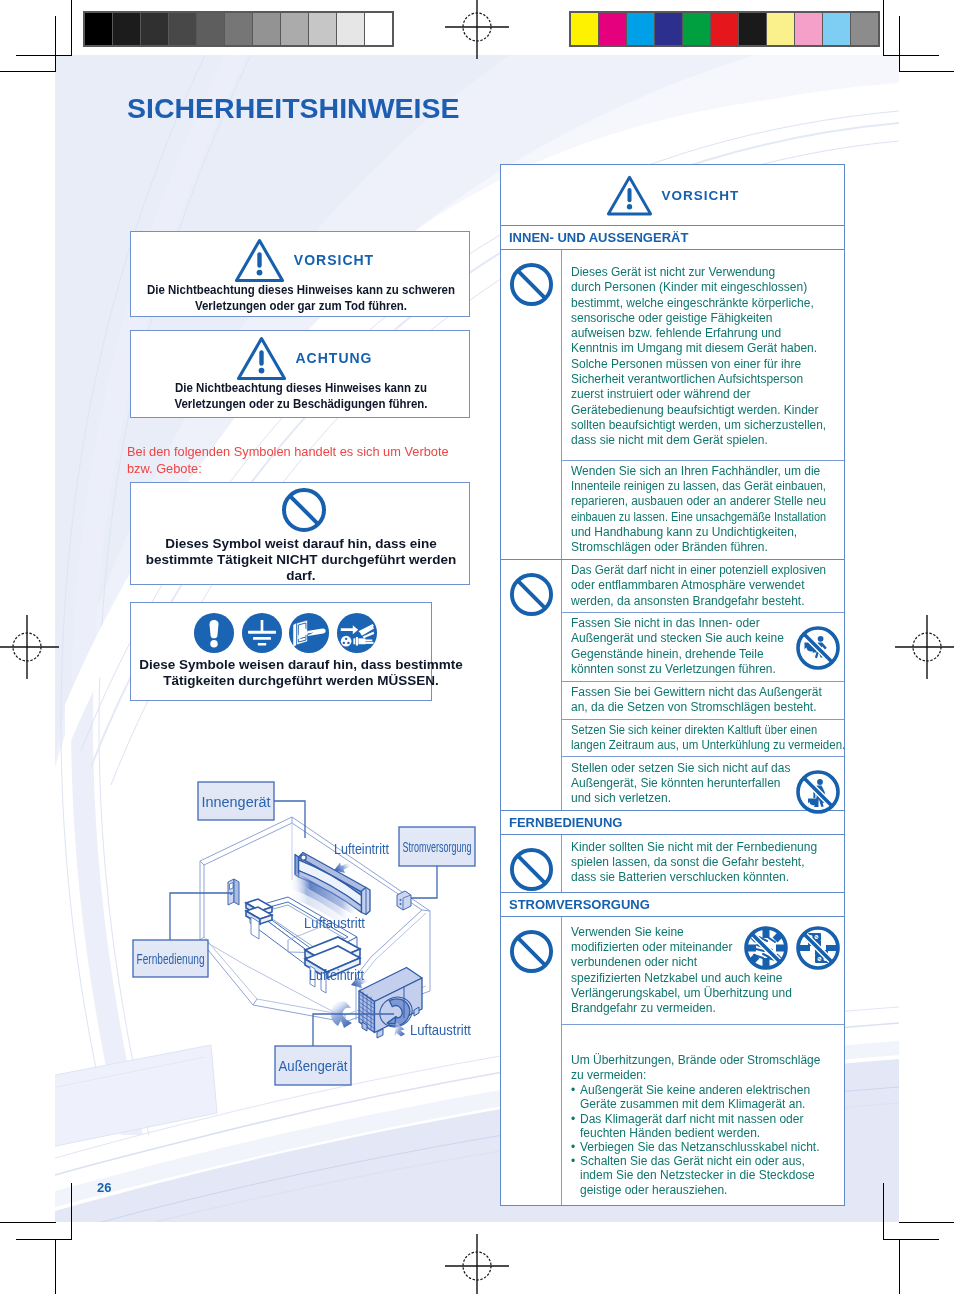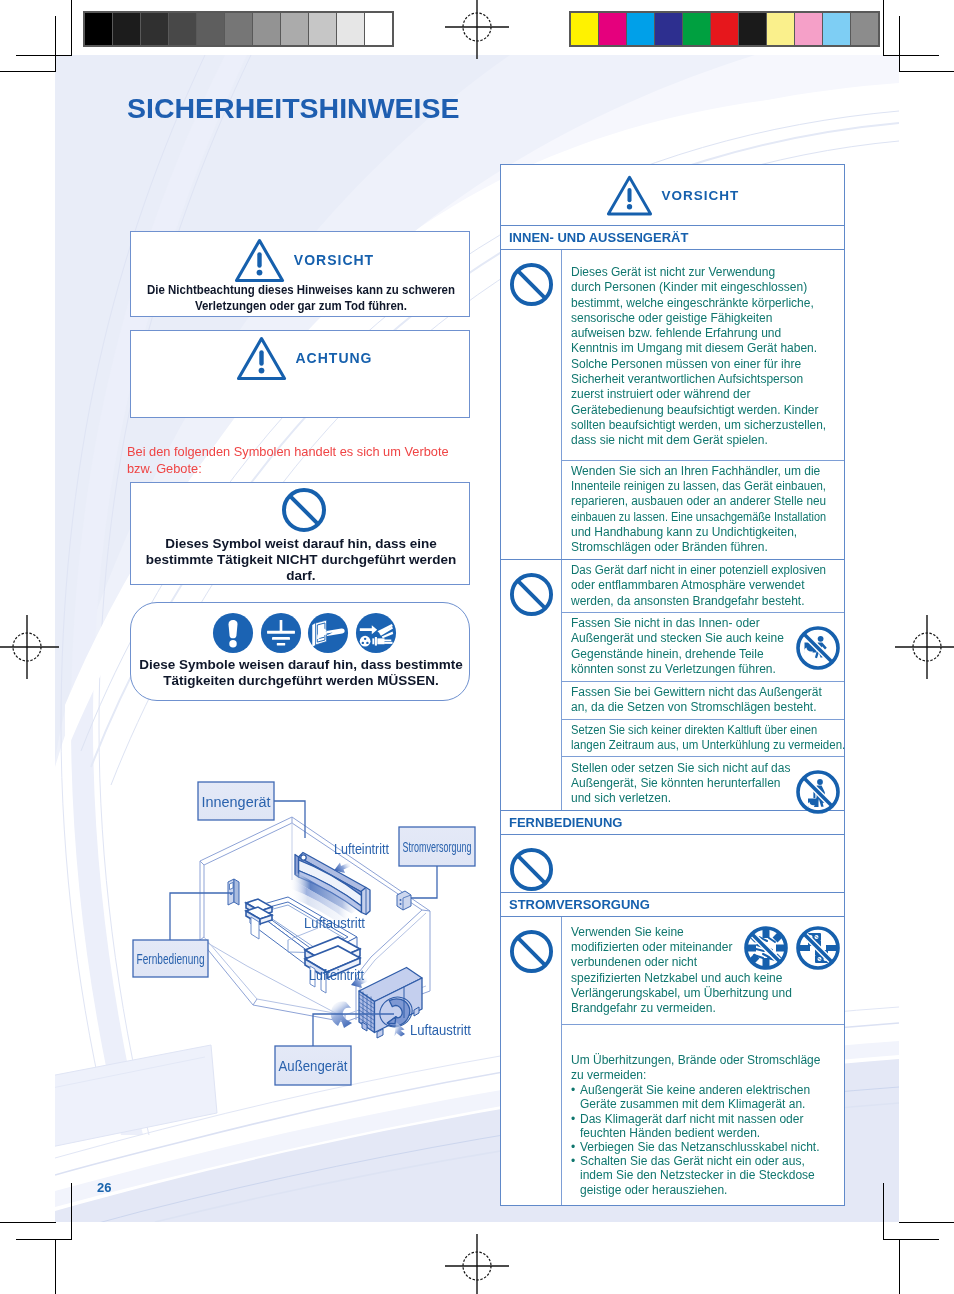--- a/index.html
+++ b/index.html
@@ -208,35 +208,38 @@
 
   <div class="box" style="left:130px;top:317px;width:340px;height:88px;margin-top:13px;">
     <div class="bxhd" style="margin-top:4px;">
       <svg width="51" height="46" viewBox="0 0 51 46">
         <path d="M25.5 3.6 L48.5 43.5 H2.5 Z" fill="none" stroke="#1660ad" stroke-width="3.1" stroke-linejoin="round"></path>
         <path d="M25.5 17.5 v11" stroke="#1660ad" stroke-width="4.4" stroke-linecap="round"></path>
         <circle cx="25.5" cy="35.6" r="2.9" fill="#1660ad"></circle>
       </svg>
       <span class="lbl">ACHTUNG</span>
     </div>
+    <div class="bxtxt" style="margin-top:-1px;">
+        <span class="cond" style="width:370px;margin-left:-15px;display:block">Die Nichtbeachtung dieses Hinweises kann zu Verletzungen oder zu Beschädigungen führen.</span>
+      </div>
   </div>
 
   <div class="intro2">Bei den folgenden Symbolen handelt es sich um Verbote bzw. Gebote:</div>
 
   <div class="box" style="left:130px;top:482px;width:340px;height:103px;">
     <div class="bxhd" style="margin-top:4px;">
       <svg width="46" height="46" viewBox="0 0 46 46" style="margin-left:0">
         <circle cx="23" cy="23" r="20" fill="none" stroke="#1660ad" stroke-width="4"></circle>
         <line x1="8.9" y1="8.9" x2="37.1" y2="37.1" stroke="#1660ad" stroke-width="4"></line>
       </svg>
     </div>
     <div class="bxtxt" style="margin-top:3px;width:318px;margin-left:11px;">Dieses Symbol weist darauf hin, dass eine bestimmte Tätigkeit NICHT durchgeführt werden darf.</div>
   </div>
 
-  <div class="box" style="left:130px;top:602px;width:340px;height:99px;border-radius:27px;">
+  <div class="box" style="left:130px;top:602px;width:302px;height:99px;">
     <div class="bxhd" style="margin-top:9px;gap:5.5px;padding-left:9px;">
       <svg width="42" height="42" viewBox="0 0 44 44">
         <circle cx="22" cy="22" r="21" fill="#1b63b3"></circle>
         <path d="M22 8.5 c2.9 0 4.9 1.9 4.7 4.6 l-1.1 11.4 c-0.2 1.9 -1.6 3.1 -3.6 3.1
                  s-3.4 -1.2 -3.6 -3.1 l-1.1 -11.4 C17.1 10.4 19.1 8.5 22 8.5 Z" fill="#fff"></path>
         <circle cx="22" cy="33.2" r="3.9" fill="#fff"></circle>
       </svg>
       <svg width="42" height="42" viewBox="0 0 44 44">
         <circle cx="22" cy="22" r="21" fill="#1b63b3"></circle>
         <rect x="20.6" y="8.4" width="2.8" height="12.4" fill="#fff"></rect>
@@ -573,20 +576,23 @@
               </svg></span></div>
         </div>
       </div>
       <div class="sect">FERNBEDIENUNG</div>
       <div class="grp">
         <div class="icol">
           <svg width="45" height="45" viewBox="0 0 46 46">
    <circle cx="23" cy="23" r="20" fill="none" stroke="#1660ad" stroke-width="4"></circle>
    <line x1="8.9" y1="8.9" x2="37.1" y2="37.1" stroke="#1660ad" stroke-width="4"></line>
           </svg>
+        </div>
+        <div class="rows">
+          <div class="tcell pad-sm"><span><span class="ln">Kinder sollten Sie nicht mit der Fernbedienung</span><span class="ln">spielen lassen, da sonst die Gefahr besteht,</span><span class="ln">dass sie Batterien verschlucken könnten.</span></span></div>
         </div>
       </div>
       <div class="sect">STROMVERSORGUNG</div>
       <div class="grp">
         <div class="icol">
           <svg width="45" height="45" viewBox="0 0 46 46">
    <circle cx="23" cy="23" r="20" fill="none" stroke="#1660ad" stroke-width="4"></circle>
    <line x1="8.9" y1="8.9" x2="37.1" y2="37.1" stroke="#1660ad" stroke-width="4"></line>
           </svg>
         </div>

